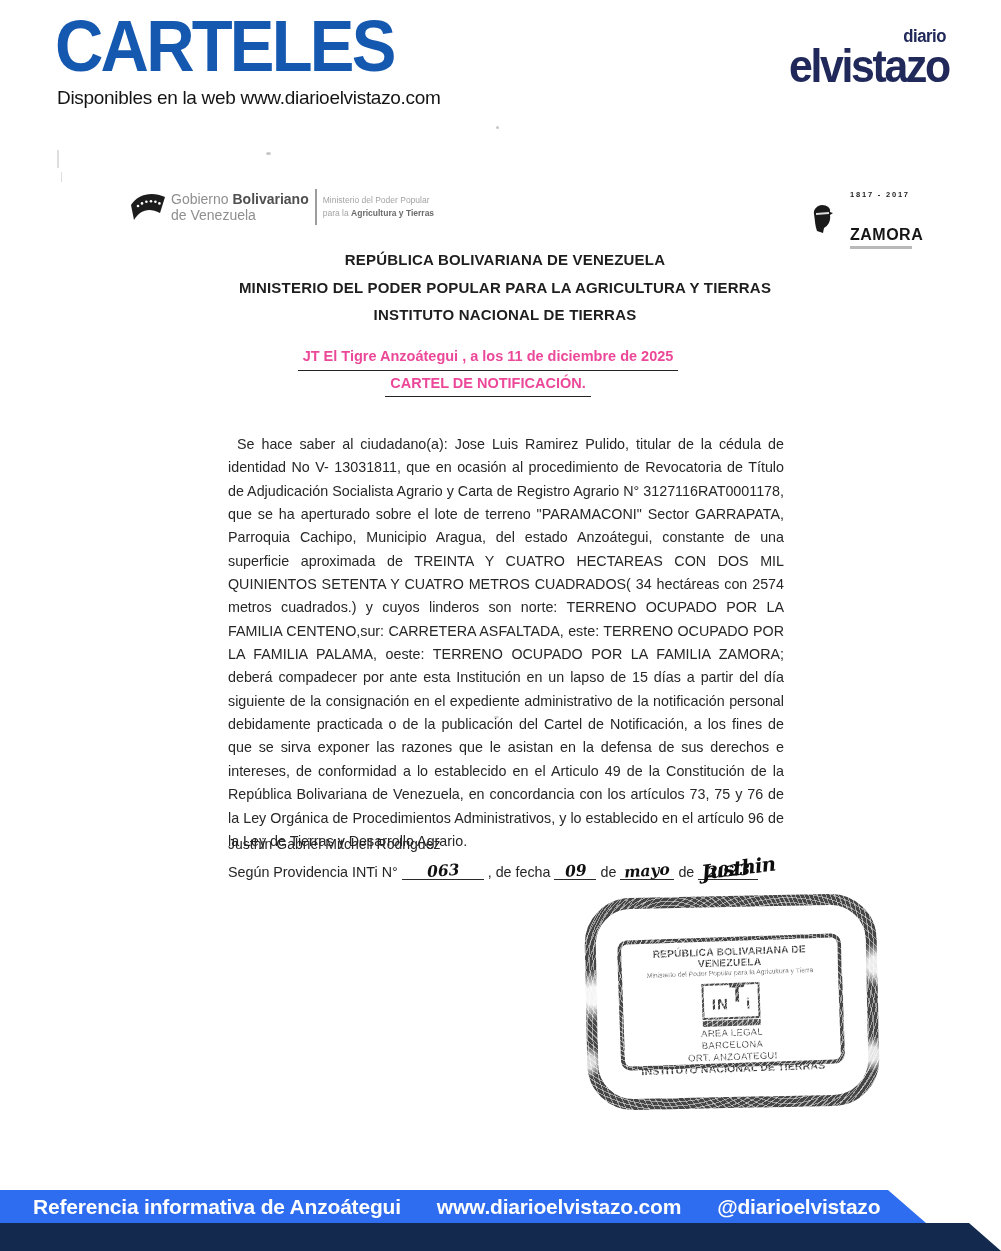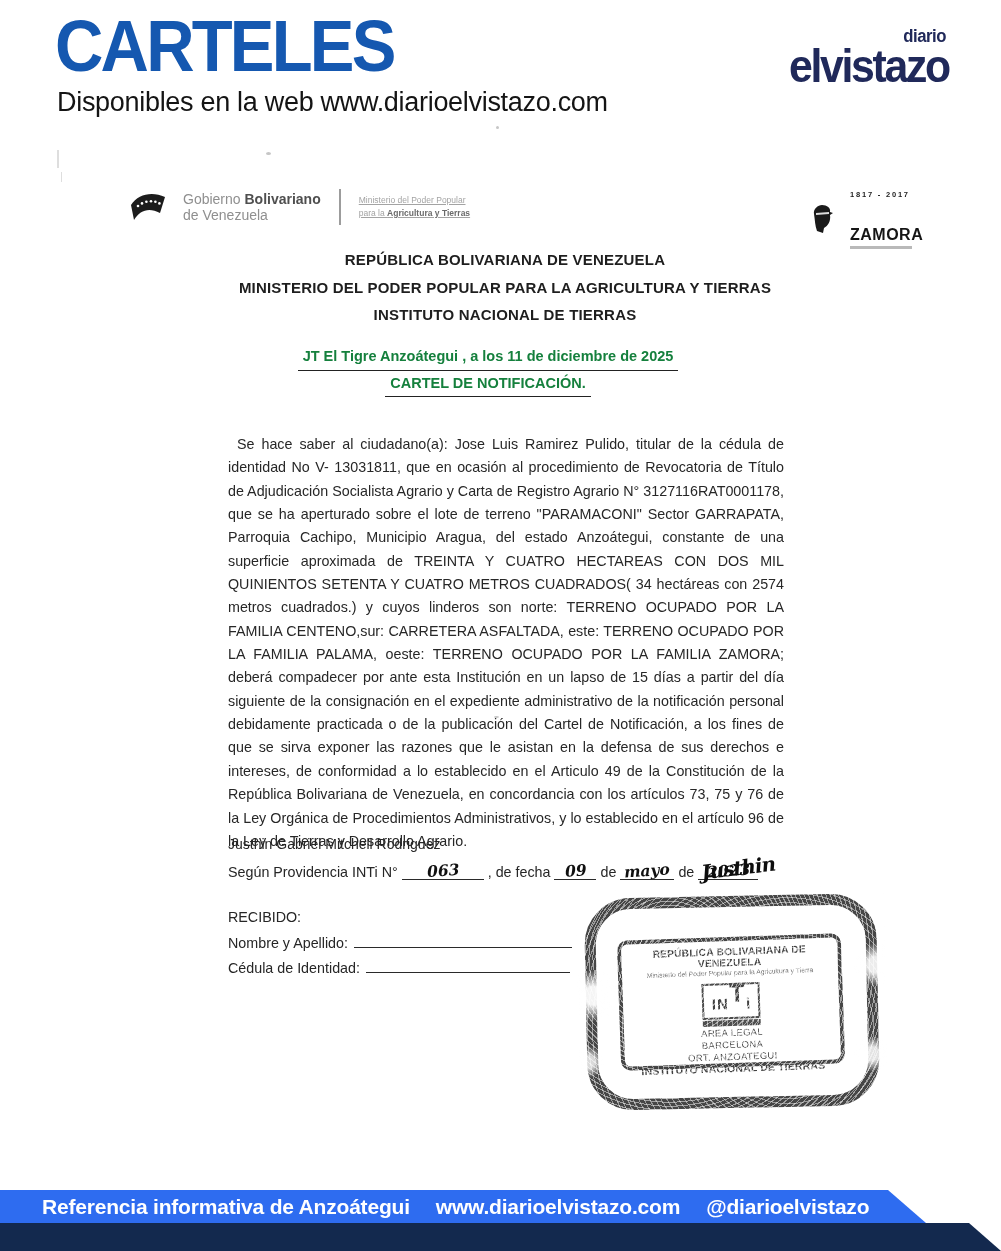--- a/index.html
+++ b/index.html
@@ -2,49 +2,49 @@
 <html><head>
 <meta charset="utf-8">
 <style>
   html,body{margin:0;padding:0;background:#fff;}
   .page{position:relative;width:1001px;height:1251px;background:#ffffff;overflow:hidden;
         font-family:"Liberation Sans",sans-serif;}
 
   
   .carteles-title{position:absolute;left:55px;top:10px;margin:0;font-size:72px;font-weight:bold;
       color:#1558b0;letter-spacing:-3px;line-height:1;transform:scaleX(.93);transform-origin:left top;}
-  .masthead-subtitle{position:absolute;left:57px;top:87px;font-size:27px;color:#141414;letter-spacing:-.3px;}
+  .masthead-subtitle{position:absolute;left:57px;top:87px;font-size:19px;color:#141414;letter-spacing:-.3px;}
   .brand-logo{position:absolute;right:52px;top:26px;text-align:right;color:#20295a;
       transform:scaleX(.93);transform-origin:right top;}
   .brand-diario{display:block;font-size:18px;font-weight:bold;letter-spacing:-.5px;margin-right:3px;}
   .brand-elvistazo{display:block;font-size:46px;font-weight:bold;letter-spacing:-2.5px;line-height:.85;}
 
   
   .scan{position:absolute;left:0;top:0;width:1001px;height:1251px;color:#262626;}
   .speck{position:absolute;background:#c6c6c6;border-radius:50%;}
   .edge-line{position:absolute;background:#dedede;}
 
-  .gov-logo{position:absolute;left:128px;top:188px;display:flex;align-items:center;gap:15px;}
+  .gov-logo{position:absolute;left:128px;top:188px;display:flex;align-items:center;gap:3px;}
   .gov-name{font-size:14px;color:#8f8f8f;line-height:1.15;}
   .gov-name b{color:#4f4f4f;}
   .gov-sep{width:2px;height:36px;background:#9c9c9c;margin:0 3px;}
-  .gov-ministry{font-size:8.5px;color:#a3a3a3;line-height:1.55;text-decoration:underline;}
+  .gov-ministry{font-size:8.5px;color:#a3a3a3;line-height:1.55;}
   .gov-ministry b{color:#6b6b6b;}
 
   .zamora-logo{position:absolute;left:810px;top:190px;display:flex;align-items:center;gap:16px;}
   .zamora-years{font-size:7.5px;font-weight:bold;color:#1d1d1d;letter-spacing:1.8px;}
   .zamora-name{font-size:16px;font-weight:bold;color:#151515;letter-spacing:.5px;line-height:1.05;margin-top:28px;}
   .zamora-caption-bar{margin-top:2px;height:3px;width:62px;background:#b9b9b9;}
 
   .doc-headings{position:absolute;left:225px;top:246px;width:560px;text-align:center;
       font-weight:bold;font-size:15px;color:#1e1e1e;line-height:27.5px;letter-spacing:.2px;}
   .doc-headings h2{margin:0;font-size:inherit;font-weight:inherit;}
 
   .doc-dates{position:absolute;left:228px;top:344px;width:520px;text-align:center;
-      font-weight:bold;font-size:14.5px;color:#15803d;line-height:24.5px;}
+      font-weight:bold;font-size:14.5px;color:#ec4899;line-height:24.5px;}
   .doc-dates .uline{display:inline-block;border-bottom:1.8px solid #222;padding:0 5px 1px;}
 
   .doc-body{position:absolute;left:228px;top:433px;width:556px;font-size:14.3px;line-height:23.35px;
       text-align:justify;color:#272727;text-indent:9px;}
 
   .signer-name{position:absolute;left:228px;top:836px;font-size:14px;}
   .providencia{position:absolute;left:228px;top:861px;font-size:14.3px;white-space:nowrap;}
   .slot{display:inline-block;border-bottom:1.5px solid #2a2a2a;text-align:center;margin:0 4px;height:18px;vertical-align:bottom;}
   .hand{font-family:"DejaVu Serif",serif;font-style:italic;font-weight:bold;font-size:15.5px;color:#101010;
       display:inline-block;transform:rotate(-4deg);}
@@ -72,22 +72,22 @@
   .stamp::after{content:"";position:absolute;inset:-8px;pointer-events:none;background:
       radial-gradient(circle at 5% 46%,rgba(255,255,255,.95) 0 9px,rgba(255,255,255,0) 26px),
       radial-gradient(circle at 97% 35%,rgba(255,255,255,.9) 0 8px,rgba(255,255,255,0) 22px),
       radial-gradient(circle at 95% 74%,rgba(255,255,255,.85) 0 7px,rgba(255,255,255,0) 18px),
       radial-gradient(circle at 3% 75%,rgba(255,255,255,.8) 0 6px,rgba(255,255,255,0) 16px),
       repeating-radial-gradient(circle at 30% 30%,rgba(255,255,255,.5) 0 1px,rgba(255,255,255,0) 1px 4px),
       repeating-radial-gradient(circle at 68% 62%,rgba(255,255,255,.45) 0 1px,rgba(255,255,255,0) 1px 5px);}
 
   
   .footer-blue{position:absolute;left:0;top:1190px;width:926px;height:33px;background:#2e6cf0;
-      clip-path:polygon(0 0,888px 0,926px 100%,0 100%);display:flex;align-items:center;gap:26px;
-      padding-left:42px;box-sizing:border-box;color:#fff;font-weight:bold;font-size:21px;letter-spacing:-.2px;}
+      clip-path:polygon(0 0,888px 0,926px 100%,0 100%);display:flex;align-items:center;gap:36px;
+      padding-left:33px;box-sizing:border-box;color:#fff;font-weight:bold;font-size:21px;letter-spacing:-.2px;}
   .footer-navy{position:absolute;left:0;top:1223px;width:1001px;height:28px;background:#13294e;
       clip-path:polygon(0 0,969px 0,1001px 100%,0 100%);}
 </style>
 </head>
 <body>
 
 <div class="page">
 
   <h1 class="carteles-title">CARTELES</h1>
   <div class="masthead-subtitle">Disponibles en la web www.diarioelvistazo.com</div>
@@ -149,25 +149,20 @@
     </div>
 
     <div class="doc-body">Se hace saber al ciudadano(a): Jose Luis Ramirez Pulido, titular de la cédula de identidad No V- 13031811, que en ocasión al procedimiento de Revocatoria de Título de Adjudicación Socialista Agrario y Carta de Registro Agrario N° 3127116RAT0001178, que se ha aperturado sobre el lote de terreno "PARAMACONI" Sector GARRAPATA, Parroquia Cachipo, Municipio Aragua, del estado Anzoátegui, constante de una superficie aproximada de TREINTA Y CUATRO HECTAREAS CON DOS MIL QUINIENTOS SETENTA Y CUATRO METROS CUADRADOS( 34 hectáreas con 2574 metros cuadrados.) y cuyos linderos son norte: TERRENO OCUPADO POR LA FAMILIA CENTENO,sur: CARRETERA ASFALTADA, este: TERRENO OCUPADO POR LA FAMILIA PALAMA, oeste: TERRENO OCUPADO POR LA FAMILIA ZAMORA; deberá compadecer por ante esta Institución en un lapso de 15 días a partir del día siguiente de la consignación en el expediente administrativo de la notificación personal debidamente practicada o de la publicación del Cartel de Notificación, a los fines de que se sirva exponer las razones que le asistan en la defensa de sus derechos e intereses, de conformidad a lo establecido en el Articulo 49 de la Constitución de la República Bolivariana de Venezuela, en concordancia con los artículos 73, 75 y 76 de la Ley Orgánica de Procedimientos Administrativos, y lo establecido en el artículo 96 de la Ley de Tierras y Desarrollo Agrario.</div>
 
     <div class="signer-name">Justhin Gabriel Mitchell Rodriguez</div>
     <div class="providencia">
       <span>Según Providencia INTi N°</span><span class="slot" style="width:82px;"><span class="hand">063</span></span><span>, de fecha</span><span class="slot" style="width:42px;"><span class="hand">09</span></span><span>de</span><span class="slot" style="width:54px;"><span class="hand">mayo</span></span><span>de</span><span class="slot" style="width:60px;"><span class="hand">2023</span></span>
     </div>
     <div class="signature">Justhin</div>
 
-    <div class="recibido">
-      <div>RECIBIDO:</div>
-      <div><span>Nombre y Apellido:</span><span class="fill-line" style="width:218px;"></span></div>
-      <div><span>Cédula de Identidad:</span><span class="fill-line" style="width:204px;"></span></div>
-    </div>
 
     <div class="stamp">
       <div class="stamp-outer"></div>
       <div class="stamp-inner">
         <div class="stamp-l1">REPÚBLICA BOLIVARIANA DE VENEZUELA</div>
         <div class="stamp-l2">Ministerio del Poder Popular para la Agricultura y Tierra</div>
         <div class="inti-box"><span class="inti-in">IN</span><span class="inti-t">T</span><span class="inti-i">i</span></div>
         <div class="inti-bar"></div>
         <div class="stamp-l3">AREA LEGAL</div>
         <div class="stamp-l4">BARCELONA</div>

